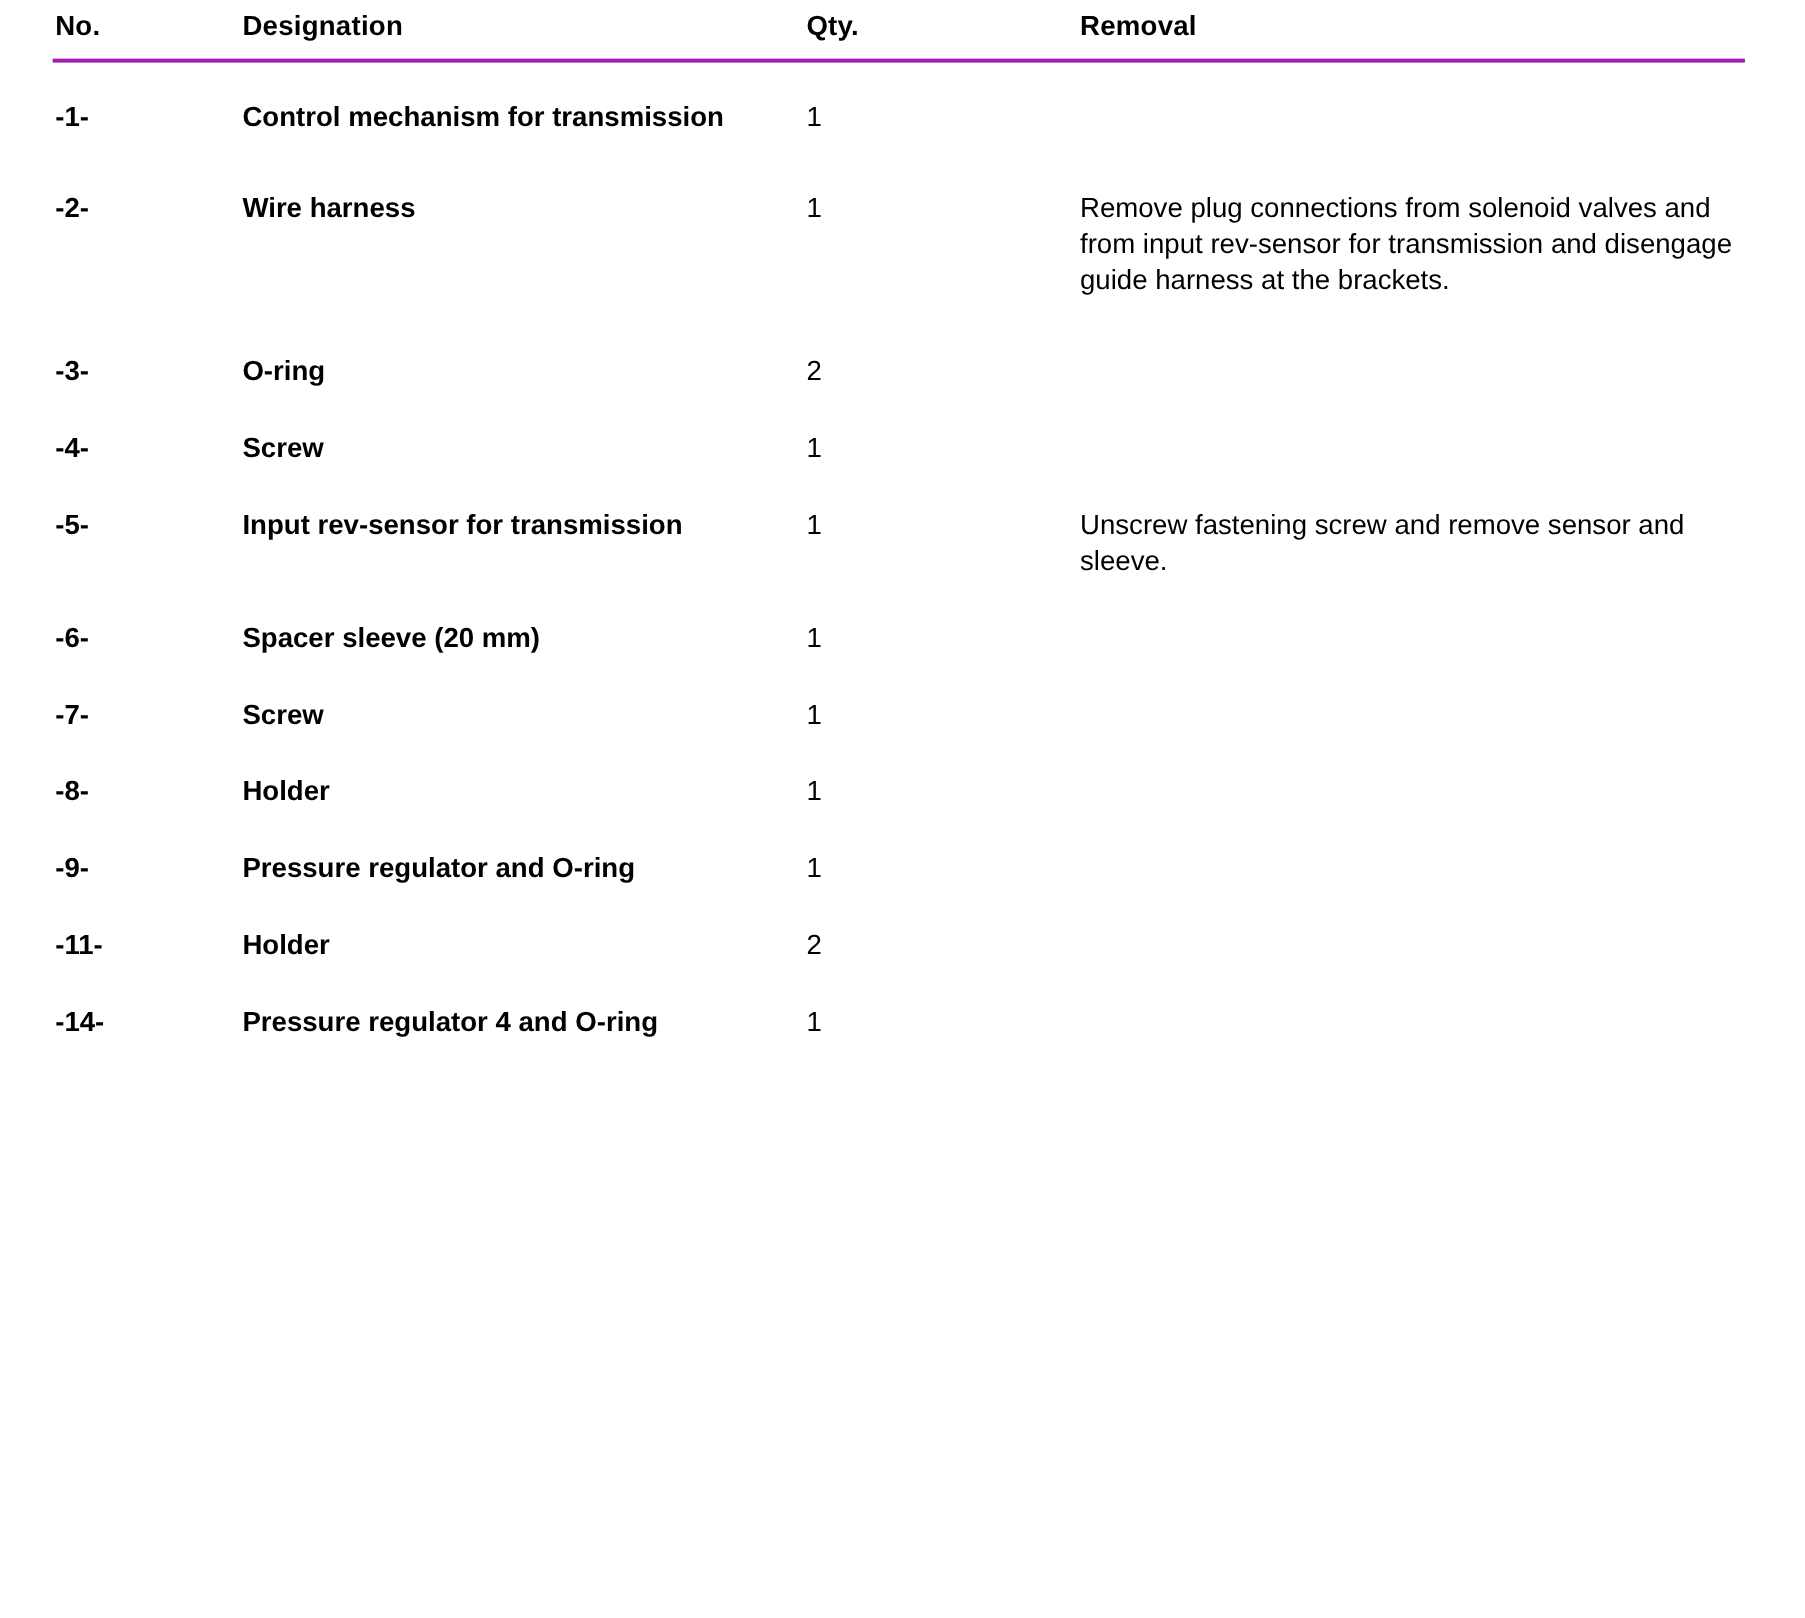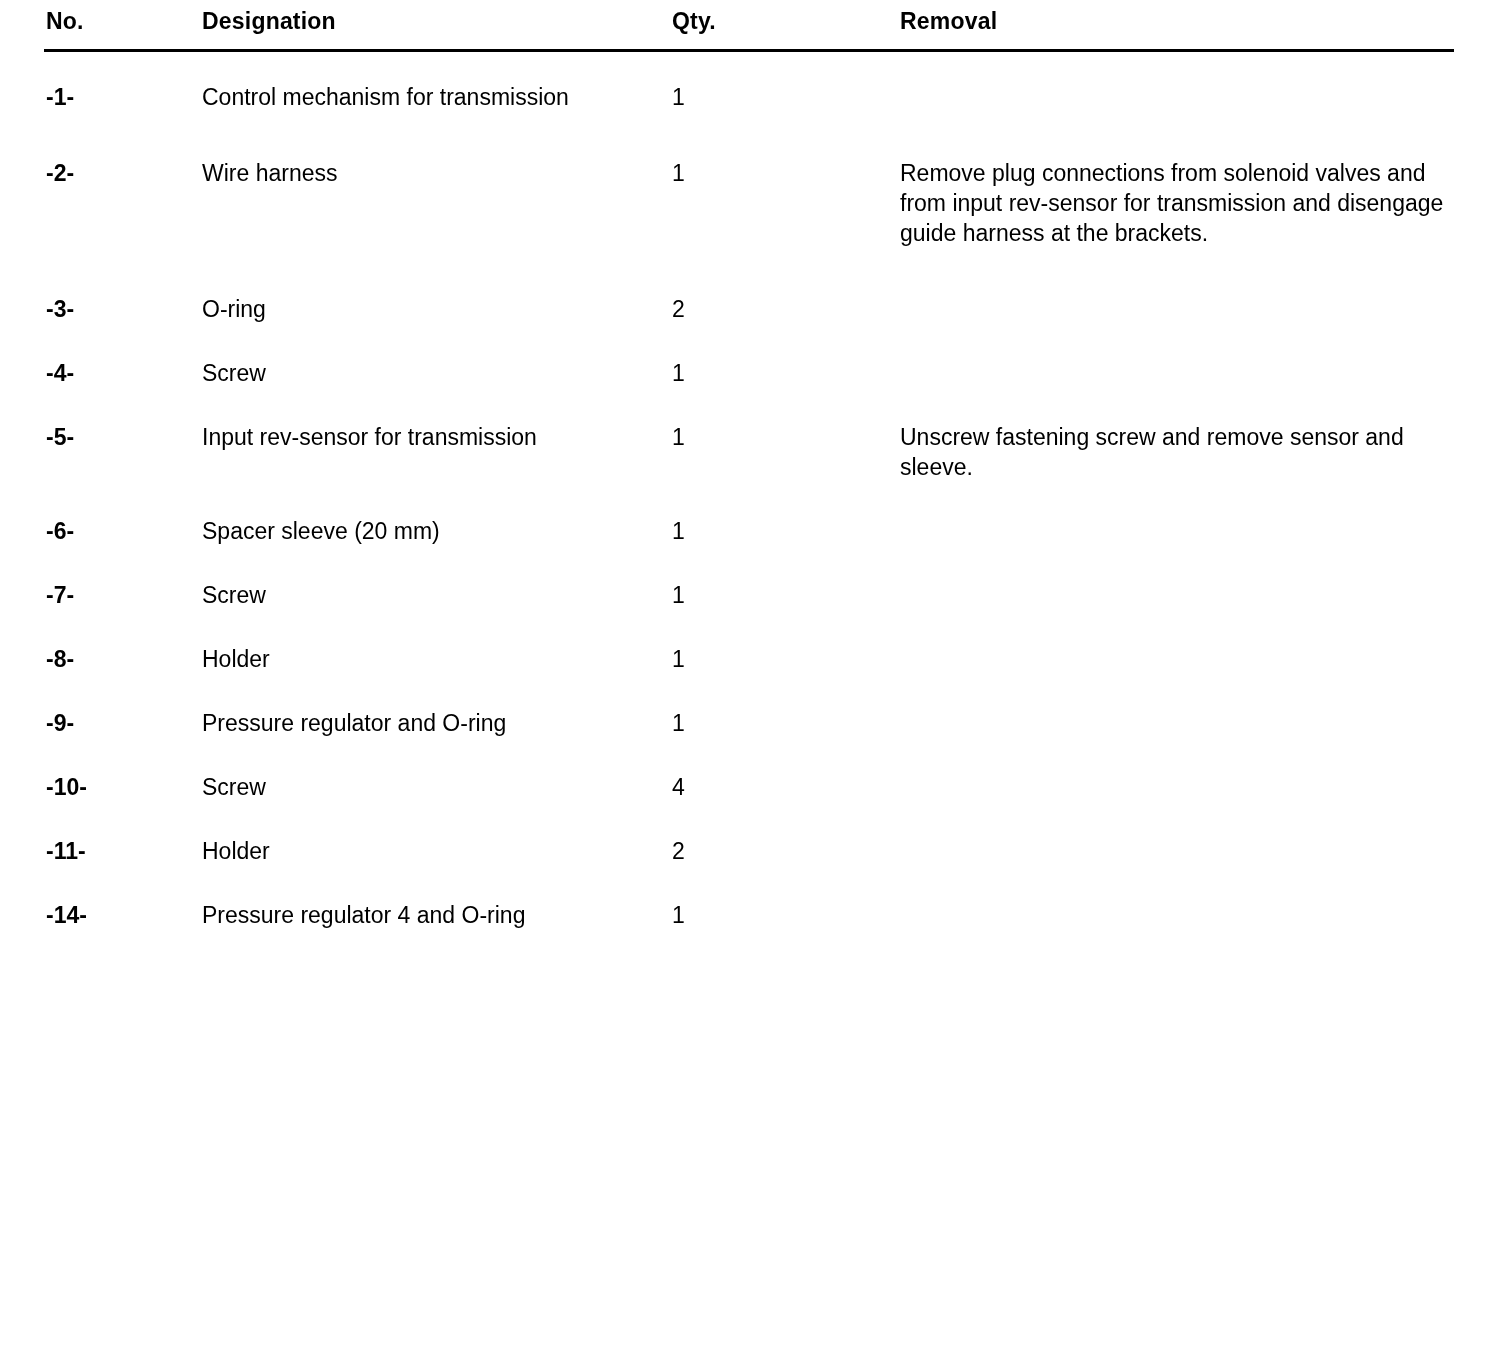--- a/index.html
+++ b/index.html
@@ -36,36 +36,36 @@
 
   thead th {
     text-align: left;
     font-size: 23px;
     font-weight: bold;
     padding: 0 0 14px 0;
     vertical-align: top;
     letter-spacing: 0.2px;
   }
   thead tr {
-    border-bottom: 3px solid #000000;
+    border-bottom: 3px solid #a21caf;
   }
   thead th.h-no { padding-left: 2px; }
 
   tbody tr td {
     vertical-align: top;
     font-size: 23px;
     line-height: 30px;
     padding: 0;
   }
   tbody tr td.no {
     font-weight: bold;
     padding-left: 2px;
     white-space: nowrap;
   }
-  tbody tr td.desig { font-weight: normal; }
+  tbody tr td.desig { font-weight: bold; }
   tbody tr td.qty { font-weight: normal; }
   tbody tr td.rem { font-weight: normal; }
 
   
   tbody tr td { padding-top: 0; }
   tbody tr.gap-lg td { padding-top: 46px; }
   tbody tr.gap-md td { padding-top: 34px; }
   tbody tr.first td { padding-top: 30px; }
 </style>
 </head>
@@ -145,26 +145,20 @@
         <td class="rem"></td>
       </tr>
 
       <tr class="gap-md">
         <td class="no">-9-</td>
         <td class="desig">Pressure regulator and O-ring</td>
         <td class="qty">1</td>
         <td class="rem"></td>
       </tr>
 
-      <tr class="gap-md">
-        <td class="no">-10-</td>
-        <td class="desig">Screw</td>
-        <td class="qty">4</td>
-        <td class="rem"></td>
-      </tr>
 
       <tr class="gap-md">
         <td class="no">-11-</td>
         <td class="desig">Holder</td>
         <td class="qty">2</td>
         <td class="rem"></td>
       </tr>
 
 
 

